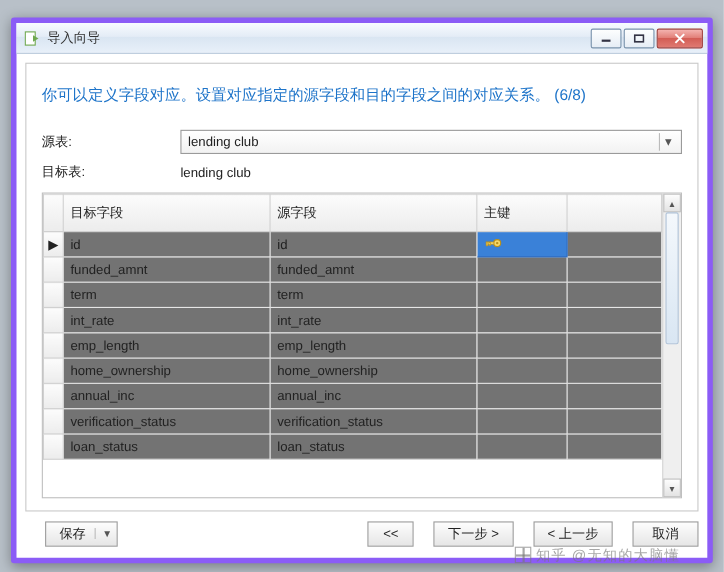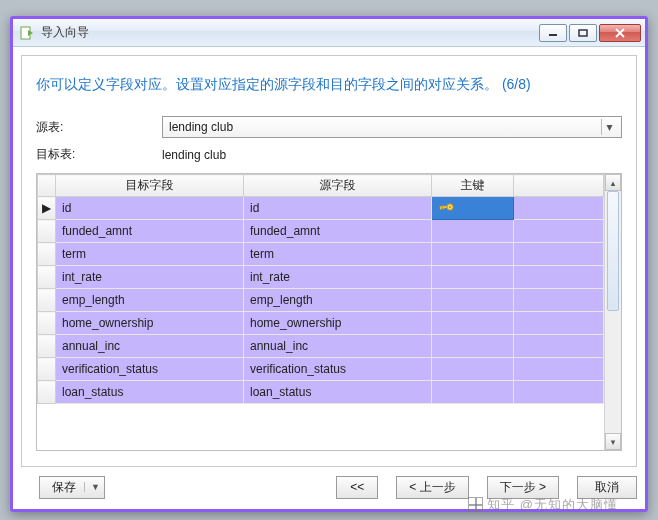--- a/index.html
+++ b/index.html
@@ -1,20 +1,20 @@
 <!DOCTYPE html>
 <html><head>
 <meta charset="utf-8">
 <style>
 * { box-sizing: border-box; margin: 0; padding: 0; font-family: "Microsoft YaHei", "Segoe UI", sans-serif; }
 body { background: #b8c0c8; width: 658px; height: 520px; overflow: hidden; position: relative; }
 
 .window {
   position: absolute; left: 10px; top: 16px; width: 638px; height: 496px;
-  background: #fff; border: 3px solid #8b5cf6; border-radius: 3px;
+  background: #fff; border: 5px solid #8b5cf6; border-radius: 3px;
   box-shadow: 0 3px 12px rgba(0,0,0,0.35);
 }
 
 .titlebar {
   height: 28px; background: linear-gradient(#f7fbff, #e4ecf6 45%, #d9e5f2 46%, #e8f0f9);
   border-bottom: 1px solid #b9c9db; display: flex; align-items: center;
   padding: 0 4px 0 6px; font-size: 12px; color: #333;
 }
 .titlebar .icon { width: 16px; height: 16px; margin-right: 6px; display: inline-flex; align-items: center; justify-content: center; }
 .titlebar .spacer { flex: 1; }
@@ -40,24 +40,24 @@
 .grid-wrap { margin-top: 10px; border: 1px solid #bfbfbf; height: 278px; display: flex; }
 .grid-body { flex: 1; overflow: hidden; }
 .grid-scroll { width: 17px; background: #efefef; border-left: 1px solid #d4d4d4; position: relative; }
 .grid-scroll .arrow { height: 17px; background: linear-gradient(#fdfdfd,#e3e3e3); border: 1px solid #c1c1c1; margin: 0;
   display:flex; align-items:center; justify-content:center; font-size:9px; color:#555; }
 .grid-scroll .track { position:absolute; top:17px; bottom:17px; left:0; right:0; }
 .grid-scroll .thumb { position:absolute; top:0; left:2px; right:2px; height:120px; background:linear-gradient(#f4f8fc,#d9e6f3); border:1px solid #b0c4da; border-radius:2px; }
 .grid-scroll .arrow.bottom { position:absolute; bottom:0; left:0; right:0; }
 
 table { width: 100%; border-collapse: collapse; font-size: 12px; color: #222; table-layout: fixed; }
-th { background: linear-gradient(#fcfcfc,#ececec); border: 1px solid #d0d0d0; height: 22px;
-  text-align: center; font-weight: normal; padding: 0 6px; }
+th { background: linear-gradient(#fcfcfc,#ececec); border: 1px solid #d0d0d0; height: 34px;
+  text-align: left; font-weight: normal; padding: 0 6px; }
 th.indicator { width: 18px; padding: 0; }
-td { border: 1px solid #e6e6e6; height: 23px; padding: 0 6px; background: #c4b5fd; }
+td { border: 1px solid #e6e6e6; height: 23px; padding: 0 6px; background: #737373; }
 td.indicator { background: linear-gradient(#fcfcfc,#ececec); text-align:center; padding:0; border-color:#d0d0d0; width:18px; }
 tr.sel td.pk { background:#3a81d8; border-color:#2f6cc0; }
 tr.sel td.pk .key { display:inline-flex; }
 .key { width:18px; height:14px; align-items:center; justify-content:center; display:none; }
 
 .footer { position: absolute; left: 8px; right: 8px; bottom: 8px; height: 28px; display: flex; align-items: center; }
 .btn { height: 23px; border: 1px solid #9a9a9a; background: linear-gradient(#fdfdfd,#e6e6e6);
   font-size: 12px; color: #222; padding: 0 12px; display: inline-flex; align-items: center; justify-content:center;
   min-width: 60px; margin-left: 18px; cursor: default; }
 .btn.split { padding-right: 4px; }
@@ -223,22 +223,22 @@
     </div>
   </div>
 
   <div class="footer">
     <span class="btn split">
       <span>保存</span>
       <span class="arrow">▼</span>
     </span>
     <span class="spacer"></span>
     <span class="btn" style="min-width:42px">&lt;&lt;</span>
+    <span class="btn">下一步 &gt;</span>
     <span class="btn">&lt; 上一步</span>
-    <span class="btn">下一步 &gt;</span>
     <span class="btn">取消</span>
   </div>
 
 </div>
 
 <div class="watermark">
   <span class="logo"></span><span>知乎 @无知的大脑懂</span>
 </div>
 
 </body></html>

